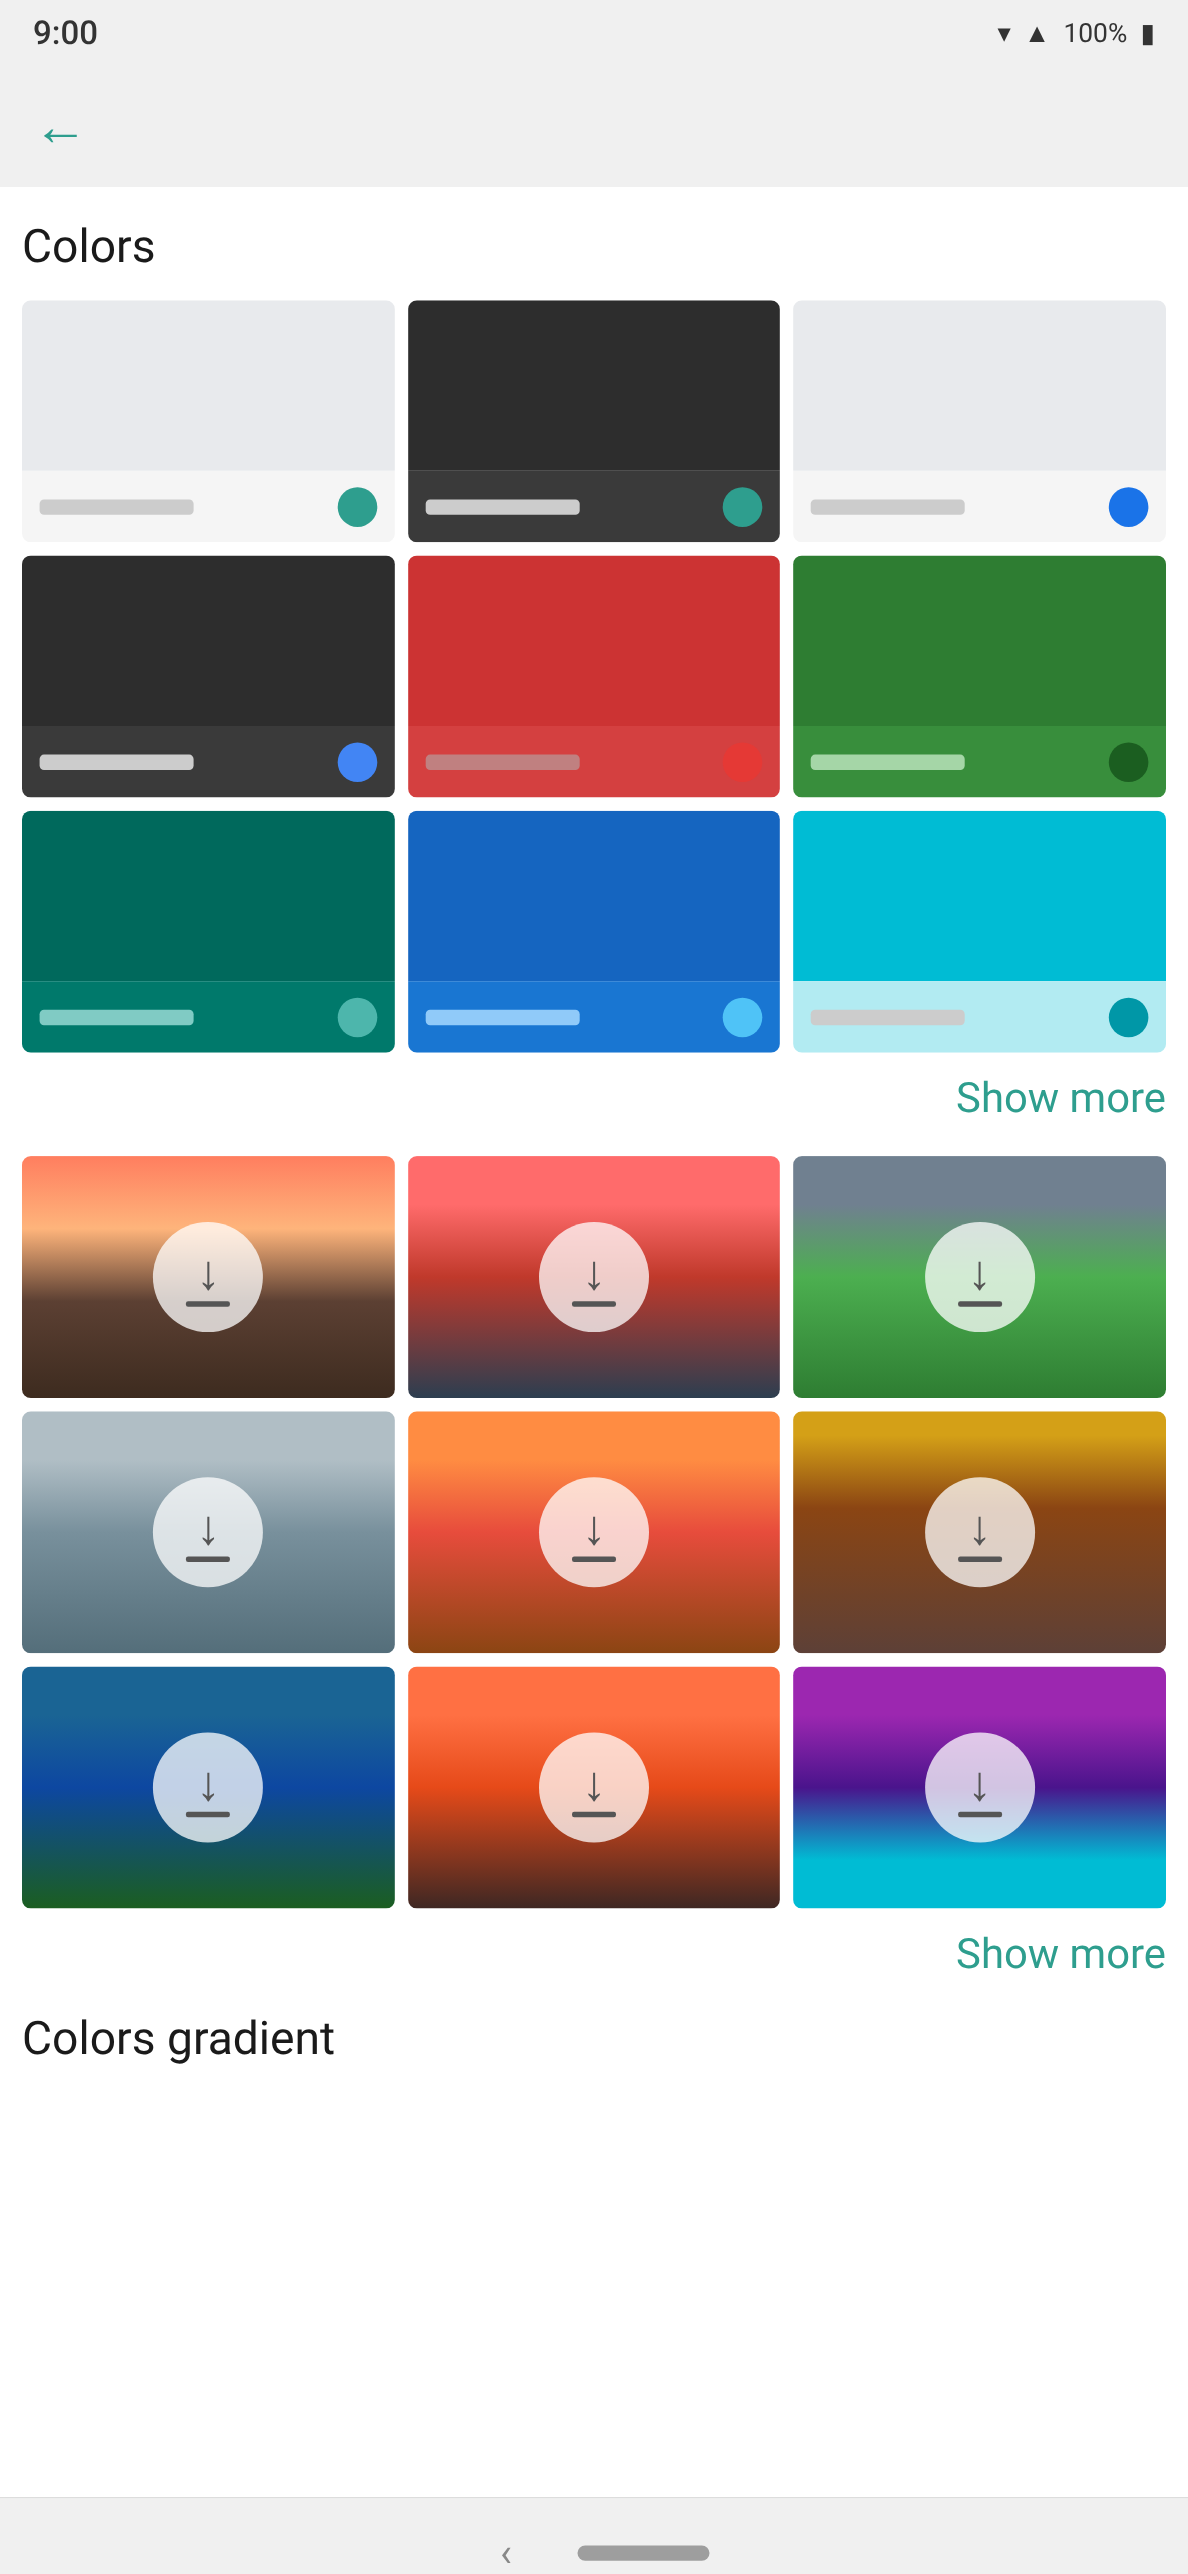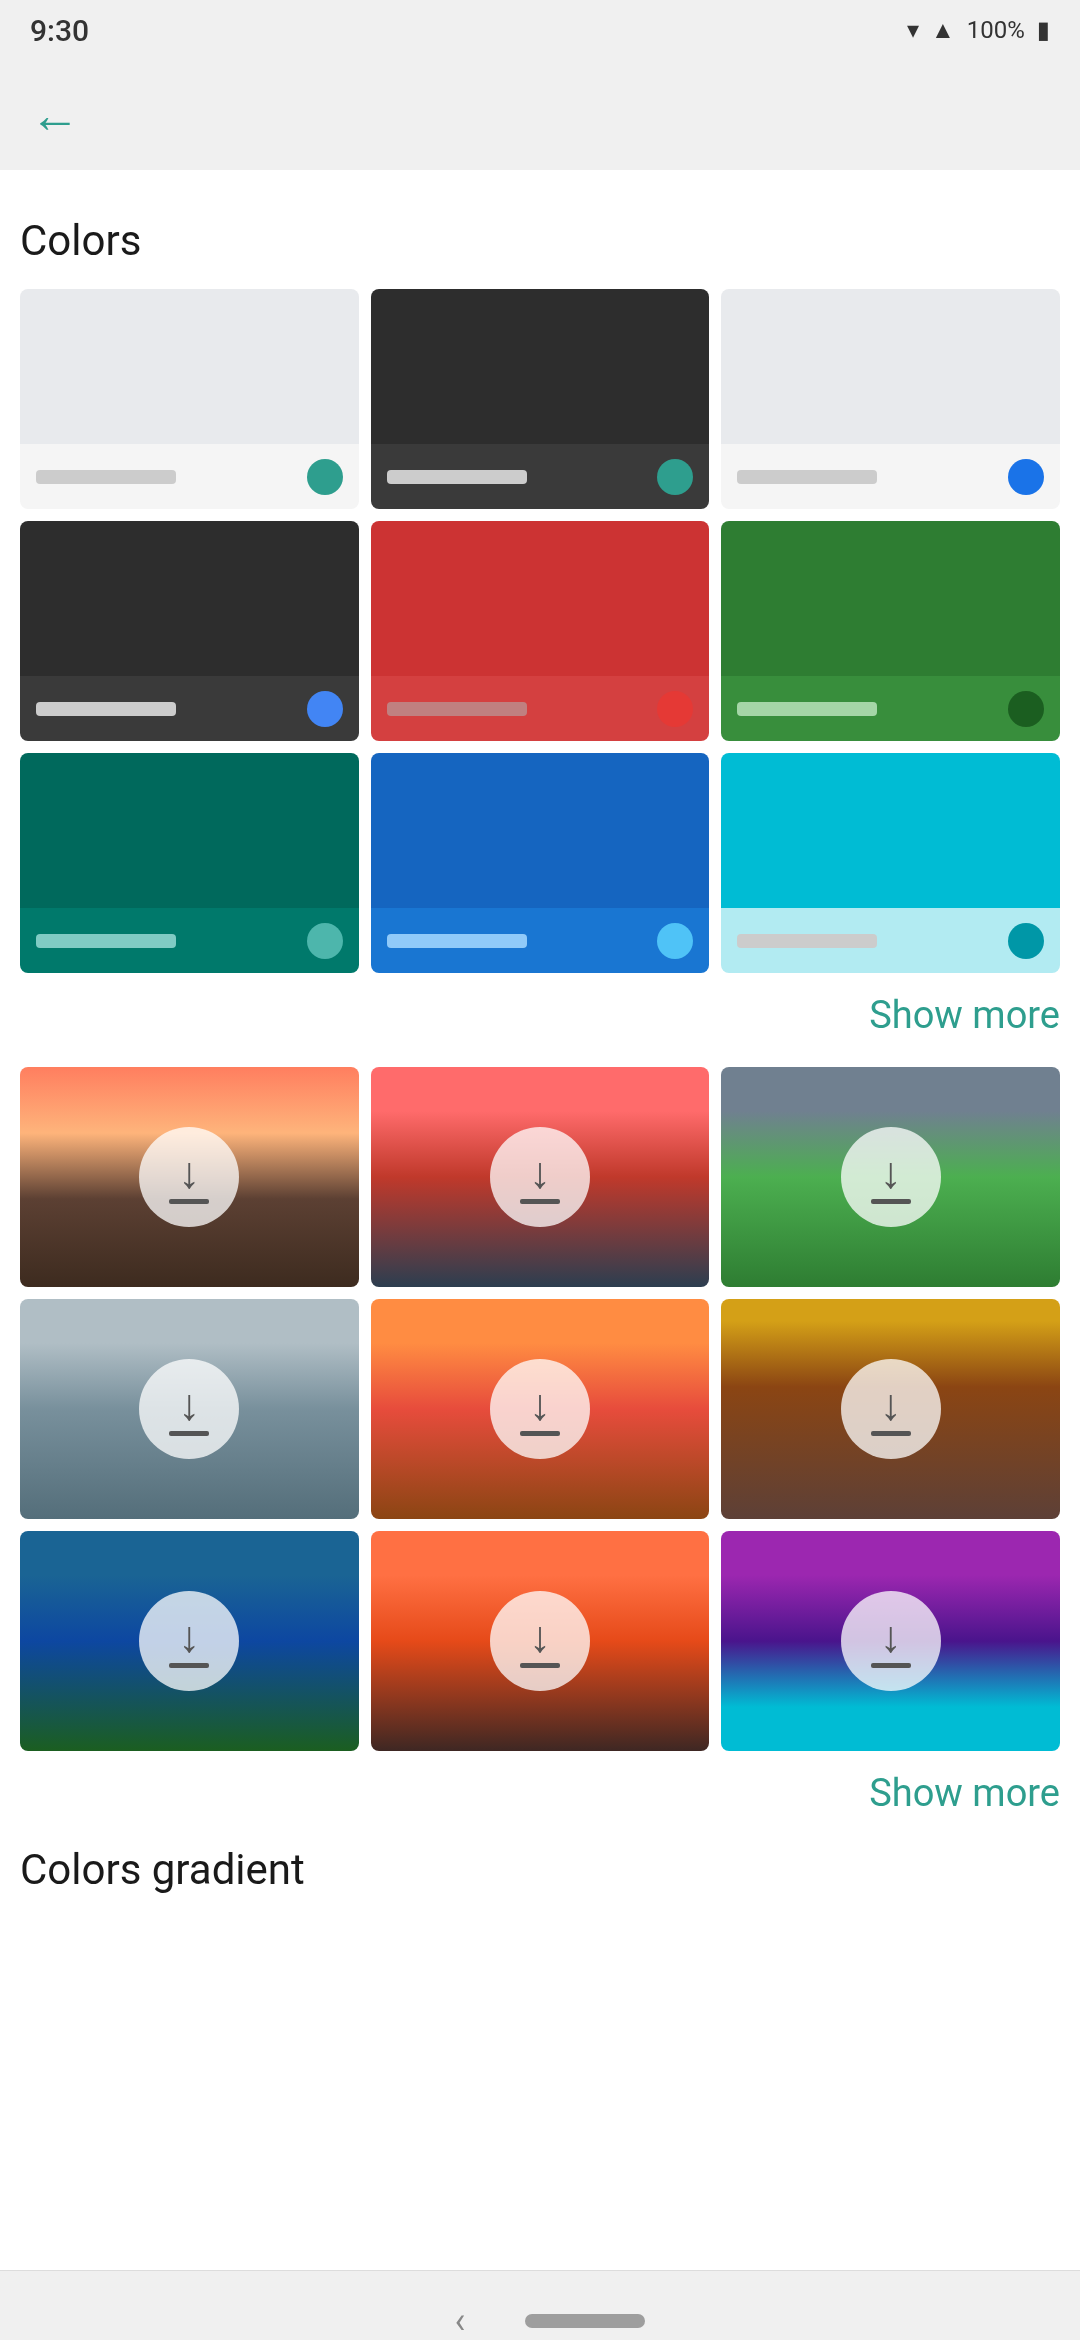--- a/index.html
+++ b/index.html
@@ -60,21 +60,21 @@
       padding: 10px;
     }
     .app-title {
       font-size: 60px;
       font-weight: 400;
       color: #2e9e8e;
     }
 
     
     .content {
-      padding: 36px 20px;
+      padding: 20px 20px;
       background: #ffffff;
       min-height: 2100px;
     }
 
     .section-title {
       font-size: 42px;
       font-weight: 400;
       color: #1a1a1a;
       margin-bottom: 24px;
       margin-top: 10px;
@@ -273,21 +273,21 @@
       width: 120px;
       height: 14px;
       background: #9e9e9e;
       border-radius: 8px;
     }
   </style>
 </head>
 <body>
 
 <div class="status-bar">
-  <span class="status-time">9:30</span>
+  <span class="status-time">9:00</span>
   <div class="status-icons">
     <span>▾</span>
     <span>▲</span>
     <span class="battery-text">100%</span>
     <span>▮</span>
   </div>
 </div>
 
 <div class="app-bar">
   <span class="back-arrow">←</span>

